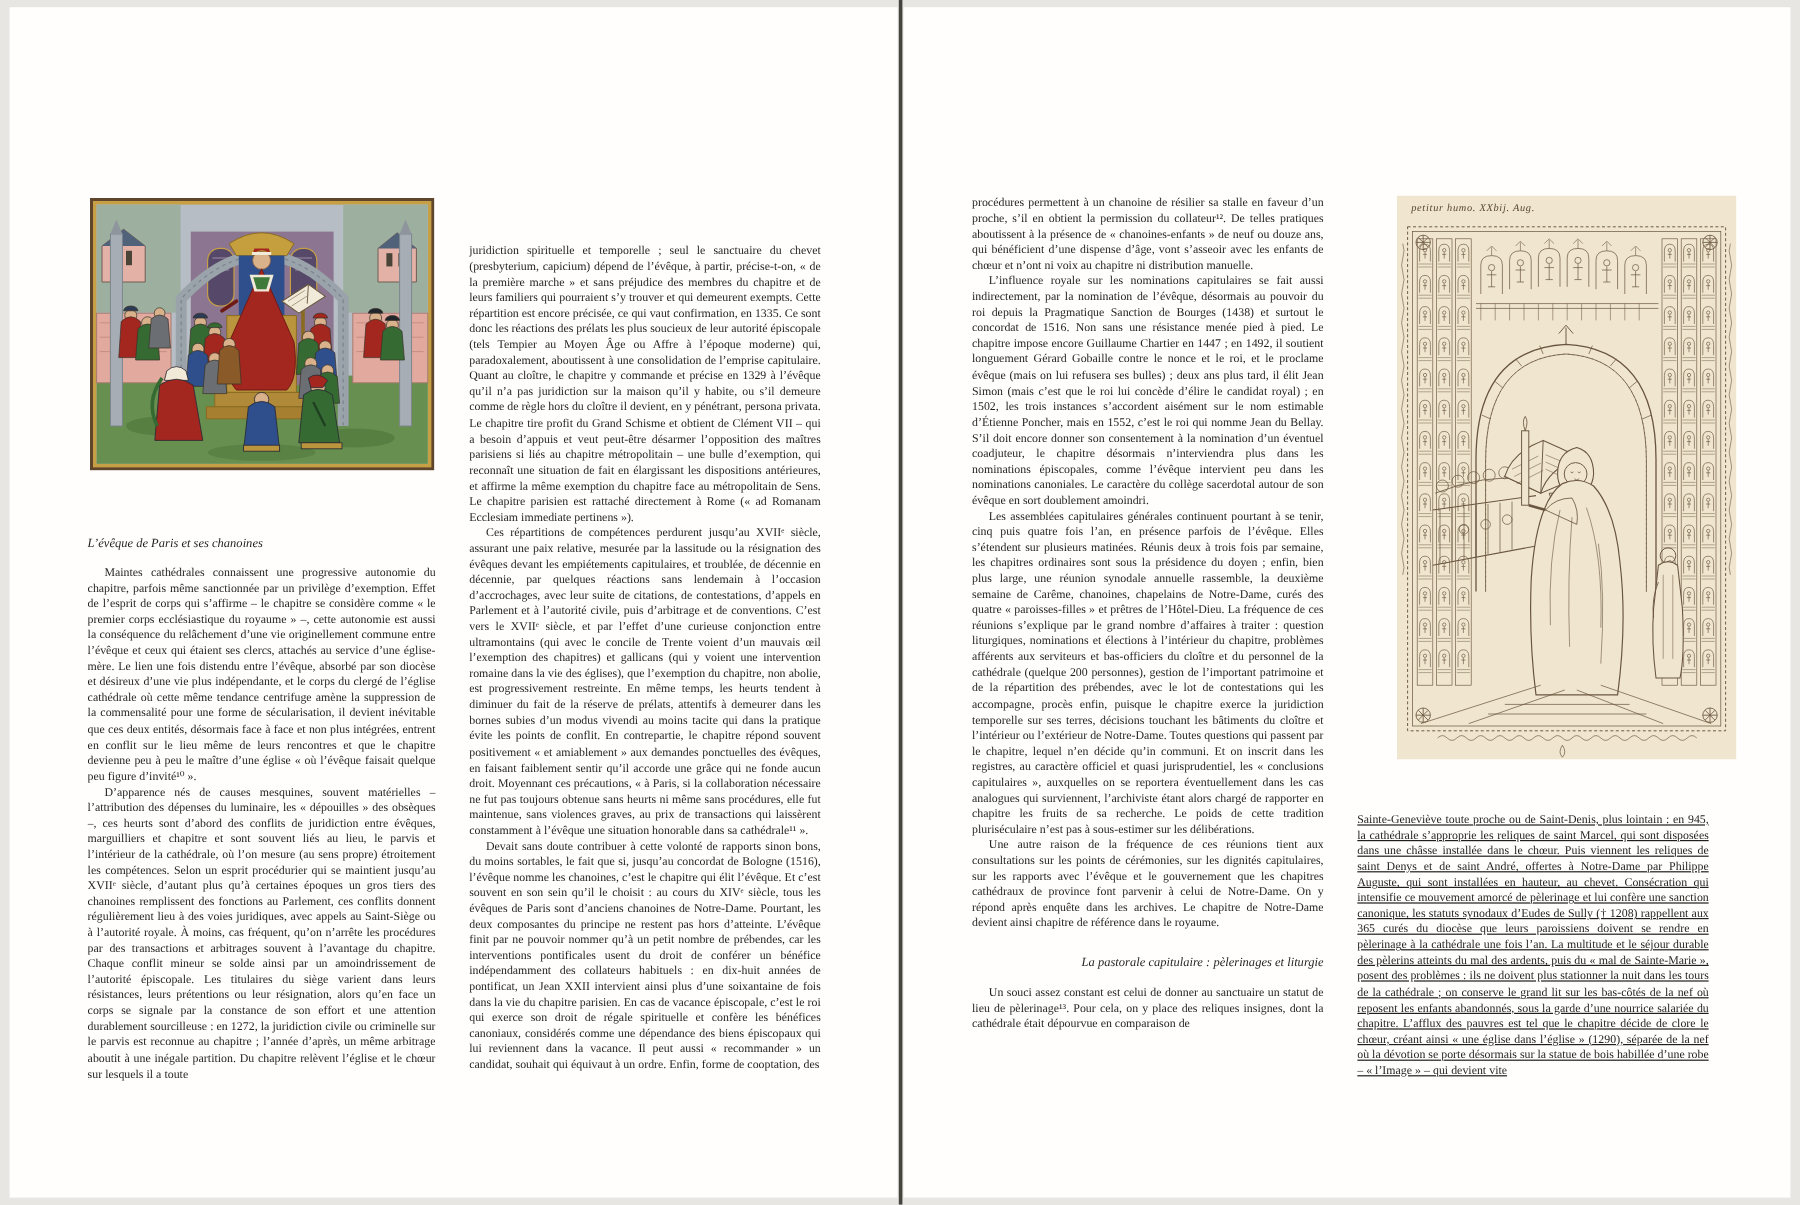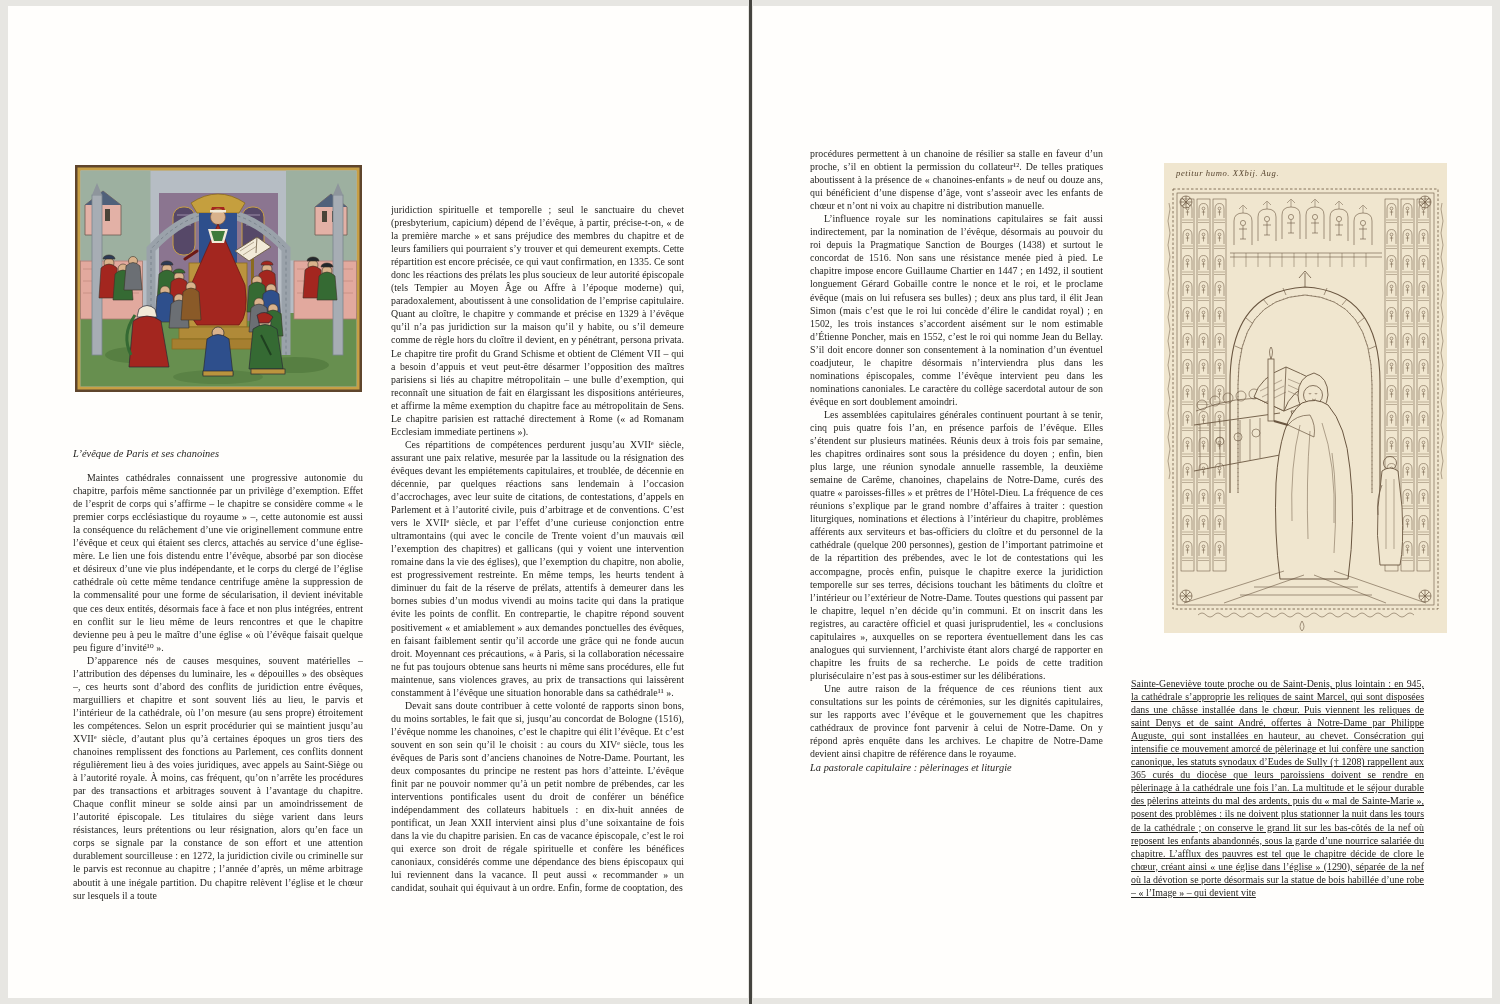--- a/index.html
+++ b/index.html
@@ -18,21 +18,21 @@
     letter-spacing:0.02px;
   }
   .text-col p{margin:0;}
   .text-col p.indent{text-indent:14px;}
   .section-heading{
     font-style:italic;font-weight:normal;font-size:10.4px;
     margin:0 0 11px 0;text-align:left;text-indent:0;
   }
   .sub-heading{
     font-style:italic;font-weight:normal;font-size:10.4px;
-    margin:1px 0 12px 0;text-align:left;text-indent:0;
+    margin:20px 0 12px 0;text-align:right;text-indent:0;
   }
   .figure{position:absolute;}
   .figure svg{display:block;}
   .engraving-caption{
     position:absolute;top:5px;left:36px;
     font-style:italic;font-size:8.6px;color:#57452f;letter-spacing:0.6px;
   }
 </style>
 </head>
 <body>
@@ -165,26 +165,27 @@
   <p class="indent">Maintes cathédrales connaissent une progressive autonomie du chapitre, parfois même sanctionnée par un privilège d’exemption. Effet de l’esprit de corps qui s’affirme – le chapitre se considère comme « le premier corps ecclésiastique du royaume » –, cette autonomie est aussi la conséquence du relâchement d’une vie originellement commune entre l’évêque et ceux qui étaient ses clercs, attachés au service d’une église-mère. Le lien une fois distendu entre l’évêque, absorbé par son diocèse et désireux d’une vie plus indépendante, et le corps du clergé de l’église cathédrale où cette même tendance centrifuge amène la suppression de la commensalité pour une forme de sécularisation, il devient inévitable que ces deux entités, désormais face à face et non plus intégrées, entrent en conflit sur le lieu même de leurs rencontres et que le chapitre devienne peu à peu le maître d’une église « où l’évêque faisait quelque peu figure d’invité¹⁰ ».</p>
   <p class="indent">D’apparence nés de causes mesquines, souvent matérielles – l’attribution des dépenses du luminaire, les « dépouilles » des obsèques –, ces heurts sont d’abord des conflits de juridiction entre évêques, marguilliers et chapitre et sont souvent liés au lieu, le parvis et l’intérieur de la cathédrale, où l’on mesure (au sens propre) étroitement les compétences. Selon un esprit procédurier qui se maintient jusqu’au XVIIᵉ siècle, d’autant plus qu’à certaines époques un gros tiers des chanoines remplissent des fonctions au Parlement, ces conflits donnent régulièrement lieu à des voies juridiques, avec appels au Saint-Siège ou à l’autorité royale. À moins, cas fréquent, qu’on n’arrête les procédures par des transactions et arbitrages souvent à l’avantage du chapitre. Chaque conflit mineur se solde ainsi par un amoindrissement de l’autorité épiscopale. Les titulaires du siège varient dans leurs résistances, leurs prétentions ou leur résignation, alors qu’en face un corps se signale par la constance de son effort et une attention durablement sourcilleuse : en 1272, la juridiction civile ou criminelle sur le parvis est reconnue au chapitre ; l’année d’après, un même arbitrage aboutit à une inégale partition. Du chapitre relèvent l’église et le chœur sur lesquels il a toute</p>
 </div>
 
 <div class="text-col" style="left:391px;top:163px;width:293px;height:800px;margin-top:40px;">
   <p>juridiction spirituelle et temporelle ; seul le sanctuaire du chevet (presbyterium, capicium) dépend de l’évêque, à partir, précise-t-on, « de la première marche » et sans préjudice des membres du chapitre et de leurs familiers qui pourraient s’y trouver et qui demeurent exempts. Cette répartition est encore précisée, ce qui vaut confirmation, en 1335. Ce sont donc les réactions des prélats les plus soucieux de leur autorité épiscopale (tels Tempier au Moyen Âge ou Affre à l’époque moderne) qui, paradoxalement, aboutissent à une consolidation de l’emprise capitulaire. Quant au cloître, le chapitre y commande et précise en 1329 à l’évêque qu’il n’a pas juridiction sur la maison qu’il y habite, ou s’il demeure comme de règle hors du cloître il devient, en y pénétrant, persona privata. Le chapitre tire profit du Grand Schisme et obtient de Clément VII – qui a besoin d’appuis et veut peut-être désarmer l’opposition des maîtres parisiens si liés au chapitre métropolitain – une bulle d’exemption, qui reconnaît une situation de fait en élargissant les dispositions antérieures, et affirme la même exemption du chapitre face au métropolitain de Sens. Le chapitre parisien est rattaché directement à Rome (« ad Romanam Ecclesiam immediate pertinens »).</p>
   <p class="indent">Ces répartitions de compétences perdurent jusqu’au XVIIᵉ siècle, assurant une paix relative, mesurée par la lassitude ou la résignation des évêques devant les empiétements capitulaires, et troublée, de décennie en décennie, par quelques réactions sans lendemain à l’occasion d’accrochages, avec leur suite de citations, de contestations, d’appels en Parlement et à l’autorité civile, puis d’arbitrage et de conventions. C’est vers le XVIIᵉ siècle, et par l’effet d’une curieuse conjonction entre ultramontains (qui avec le concile de Trente voient d’un mauvais œil l’exemption des chapitres) et gallicans (qui y voient une intervention romaine dans la vie des églises), que l’exemption du chapitre, non abolie, est progressivement restreinte. En même temps, les heurts tendent à diminuer du fait de la réserve de prélats, attentifs à demeurer dans les bornes subies d’un modus vivendi au moins tacite qui dans la pratique évite les points de conflit. En contrepartie, le chapitre répond souvent positivement « et amiablement » aux demandes ponctuelles des évêques, en faisant faiblement sentir qu’il accorde une grâce qui ne fonde aucun droit. Moyennant ces précautions, « à Paris, si la collaboration nécessaire ne fut pas toujours obtenue sans heurts ni même sans procédures, elle fut maintenue, sans violences graves, au prix de transactions qui laissèrent constamment à l’évêque une situation honorable dans sa cathédrale¹¹ ».</p>
   <p class="indent">Devait sans doute contribuer à cette volonté de rapports sinon bons, du moins sortables, le fait que si, jusqu’au concordat de Bologne (1516), l’évêque nomme les chanoines, c’est le chapitre qui élit l’évêque. Et c’est souvent en son sein qu’il le choisit : au cours du XIVᵉ siècle, tous les évêques de Paris sont d’anciens chanoines de Notre-Dame. Pourtant, les deux composantes du principe ne restent pas hors d’atteinte. L’évêque finit par ne pouvoir nommer qu’à un petit nombre de prébendes, car les interventions pontificales usent du droit de conférer un bénéfice indépendamment des collateurs habituels : en dix-huit années de pontificat, un Jean XXII intervient ainsi plus d’une soixantaine de fois dans la vie du chapitre parisien. En cas de vacance épiscopale, c’est le roi qui exerce son droit de régale spirituelle et confère les bénéfices canoniaux, considérés comme une dépendance des biens épiscopaux qui lui reviennent dans la vacance. Il peut aussi « recommander » un candidat, souhait qui équivaut à un ordre. Enfin, forme de cooptation, des</p>
 </div>
 
-<div class="text-col" style="left:810px;top:147px;width:293px;height:810px;">
+<div class="text-col" style="left:810px;top:163px;width:293px;height:810px;">
   <p>procédures permettent à un chanoine de résilier sa stalle en faveur d’un proche, s’il en obtient la permission du collateur¹². De telles pratiques aboutissent à la présence de « chanoines-enfants » de neuf ou douze ans, qui bénéficient d’une dispense d’âge, vont s’asseoir avec les enfants de chœur et n’ont ni voix au chapitre ni distribution manuelle.</p>
   <p class="indent">L’influence royale sur les nominations capitulaires se fait aussi indirectement, par la nomination de l’évêque, désormais au pouvoir du roi depuis la Pragmatique Sanction de Bourges (1438) et surtout le concordat de 1516. Non sans une résistance menée pied à pied. Le chapitre impose encore Guillaume Chartier en 1447 ; en 1492, il soutient longuement Gérard Gobaille contre le nonce et le roi, et le proclame évêque (mais on lui refusera ses bulles) ; deux ans plus tard, il élit Jean Simon (mais c’est que le roi lui concède d’élire le candidat royal) ; en 1502, les trois instances s’accordent aisément sur le nom estimable d’Étienne Poncher, mais en 1552, c’est le roi qui nomme Jean du Bellay. S’il doit encore donner son consentement à la nomination d’un éventuel coadjuteur, le chapitre désormais n’interviendra plus dans les nominations épiscopales, comme l’évêque intervient peu dans les nominations canoniales. Le caractère du collège sacerdotal autour de son évêque en sort doublement amoindri.</p>
   <p class="indent">Les assemblées capitulaires générales continuent pourtant à se tenir, cinq puis quatre fois l’an, en présence parfois de l’évêque. Elles s’étendent sur plusieurs matinées. Réunis deux à trois fois par semaine, les chapitres ordinaires sont sous la présidence du doyen ; enfin, bien plus large, une réunion synodale annuelle rassemble, la deuxième semaine de Carême, chanoines, chapelains de Notre-Dame, curés des quatre « paroisses-filles » et prêtres de l’Hôtel-Dieu. La fréquence de ces réunions s’explique par le grand nombre d’affaires à traiter : question liturgiques, nominations et élections à l’intérieur du chapitre, problèmes afférents aux serviteurs et bas-officiers du cloître et du personnel de la cathédrale (quelque 200 personnes), gestion de l’important patrimoine et de la répartition des prébendes, avec le lot de contestations qui les accompagne, procès enfin, puisque le chapitre exerce la juridiction temporelle sur ses terres, décisions touchant les bâtiments du cloître et l’intérieur ou l’extérieur de Notre-Dame. Toutes questions qui passent par le chapitre, lequel n’en décide qu’in communi. Et on inscrit dans les registres, au caractère officiel et quasi jurisprudentiel, les « conclusions capitulaires », auxquelles on se reportera éventuellement dans les cas analogues qui surviennent, l’archiviste étant alors chargé de rapporter en chapitre les fruits de sa recherche. Le poids de cette tradition pluriséculaire n’est pas à sous-estimer sur les délibérations.</p>
   <p class="indent">Une autre raison de la fréquence de ces réunions tient aux consultations sur les points de cérémonies, sur les dignités capitulaires, sur les rapports avec l’évêque et le gouvernement que les chapitres cathédraux de province font parvenir à celui de Notre-Dame. On y répond après enquête dans les archives. Le chapitre de Notre-Dame devient ainsi chapitre de référence dans le royaume.</p>
   <h2 class="sub-heading">La pastorale capitulaire : pèlerinages et liturgie</h2>
+  <p class="indent">Un souci assez constant est celui de donner au sanctuaire un statut de lieu de pèlerinage¹³. Pour cela, on y place des reliques insignes, dont la cathédrale était dépourvue en comparaison de</p>
 </div>
 
 <div class="figure" style="left:1140px;top:163px;width:283px;height:470px;padding-left:24px;">
   <svg width="283" height="470" viewBox="0 0 283 470">
     <rect width="283" height="470" fill="#f0e6cf"></rect>
     <g stroke="#6a5640" fill="none" stroke-width="0.8">
 
       <rect x="9" y="26" width="265" height="420" stroke-dasharray="2.5 2"></rect>
       <rect x="13" y="30" width="257" height="412" stroke-width="0.6"></rect>
 

